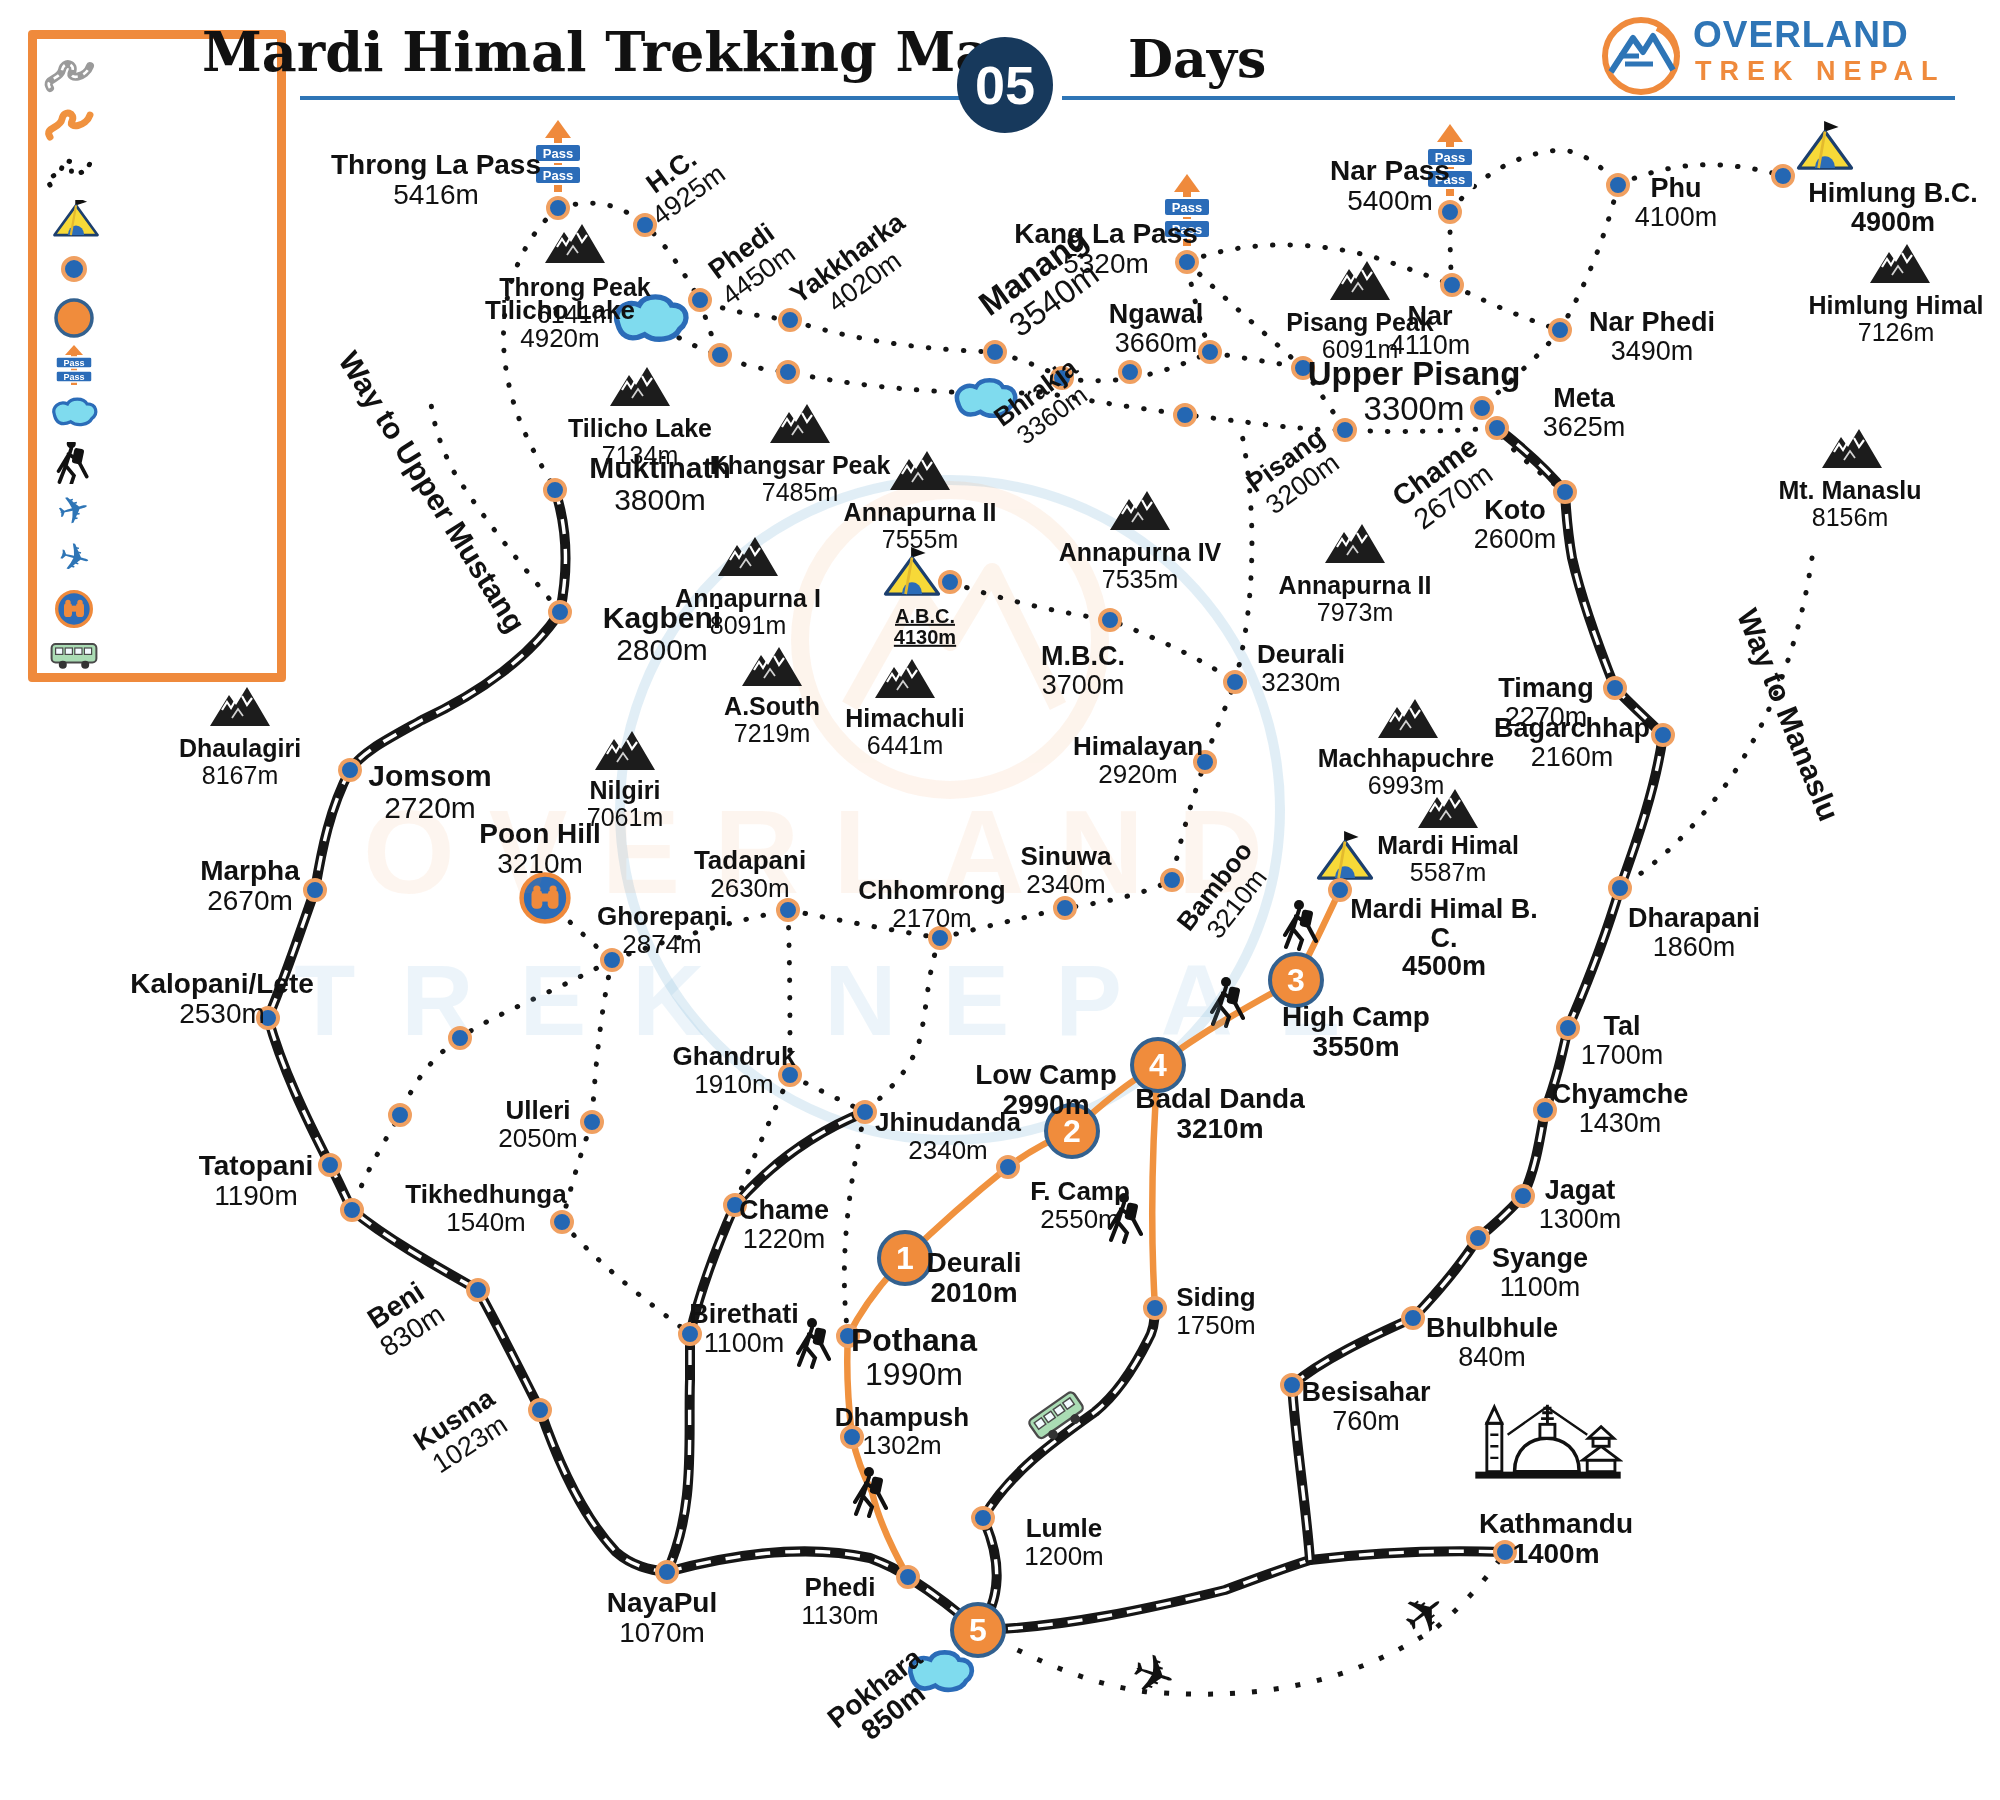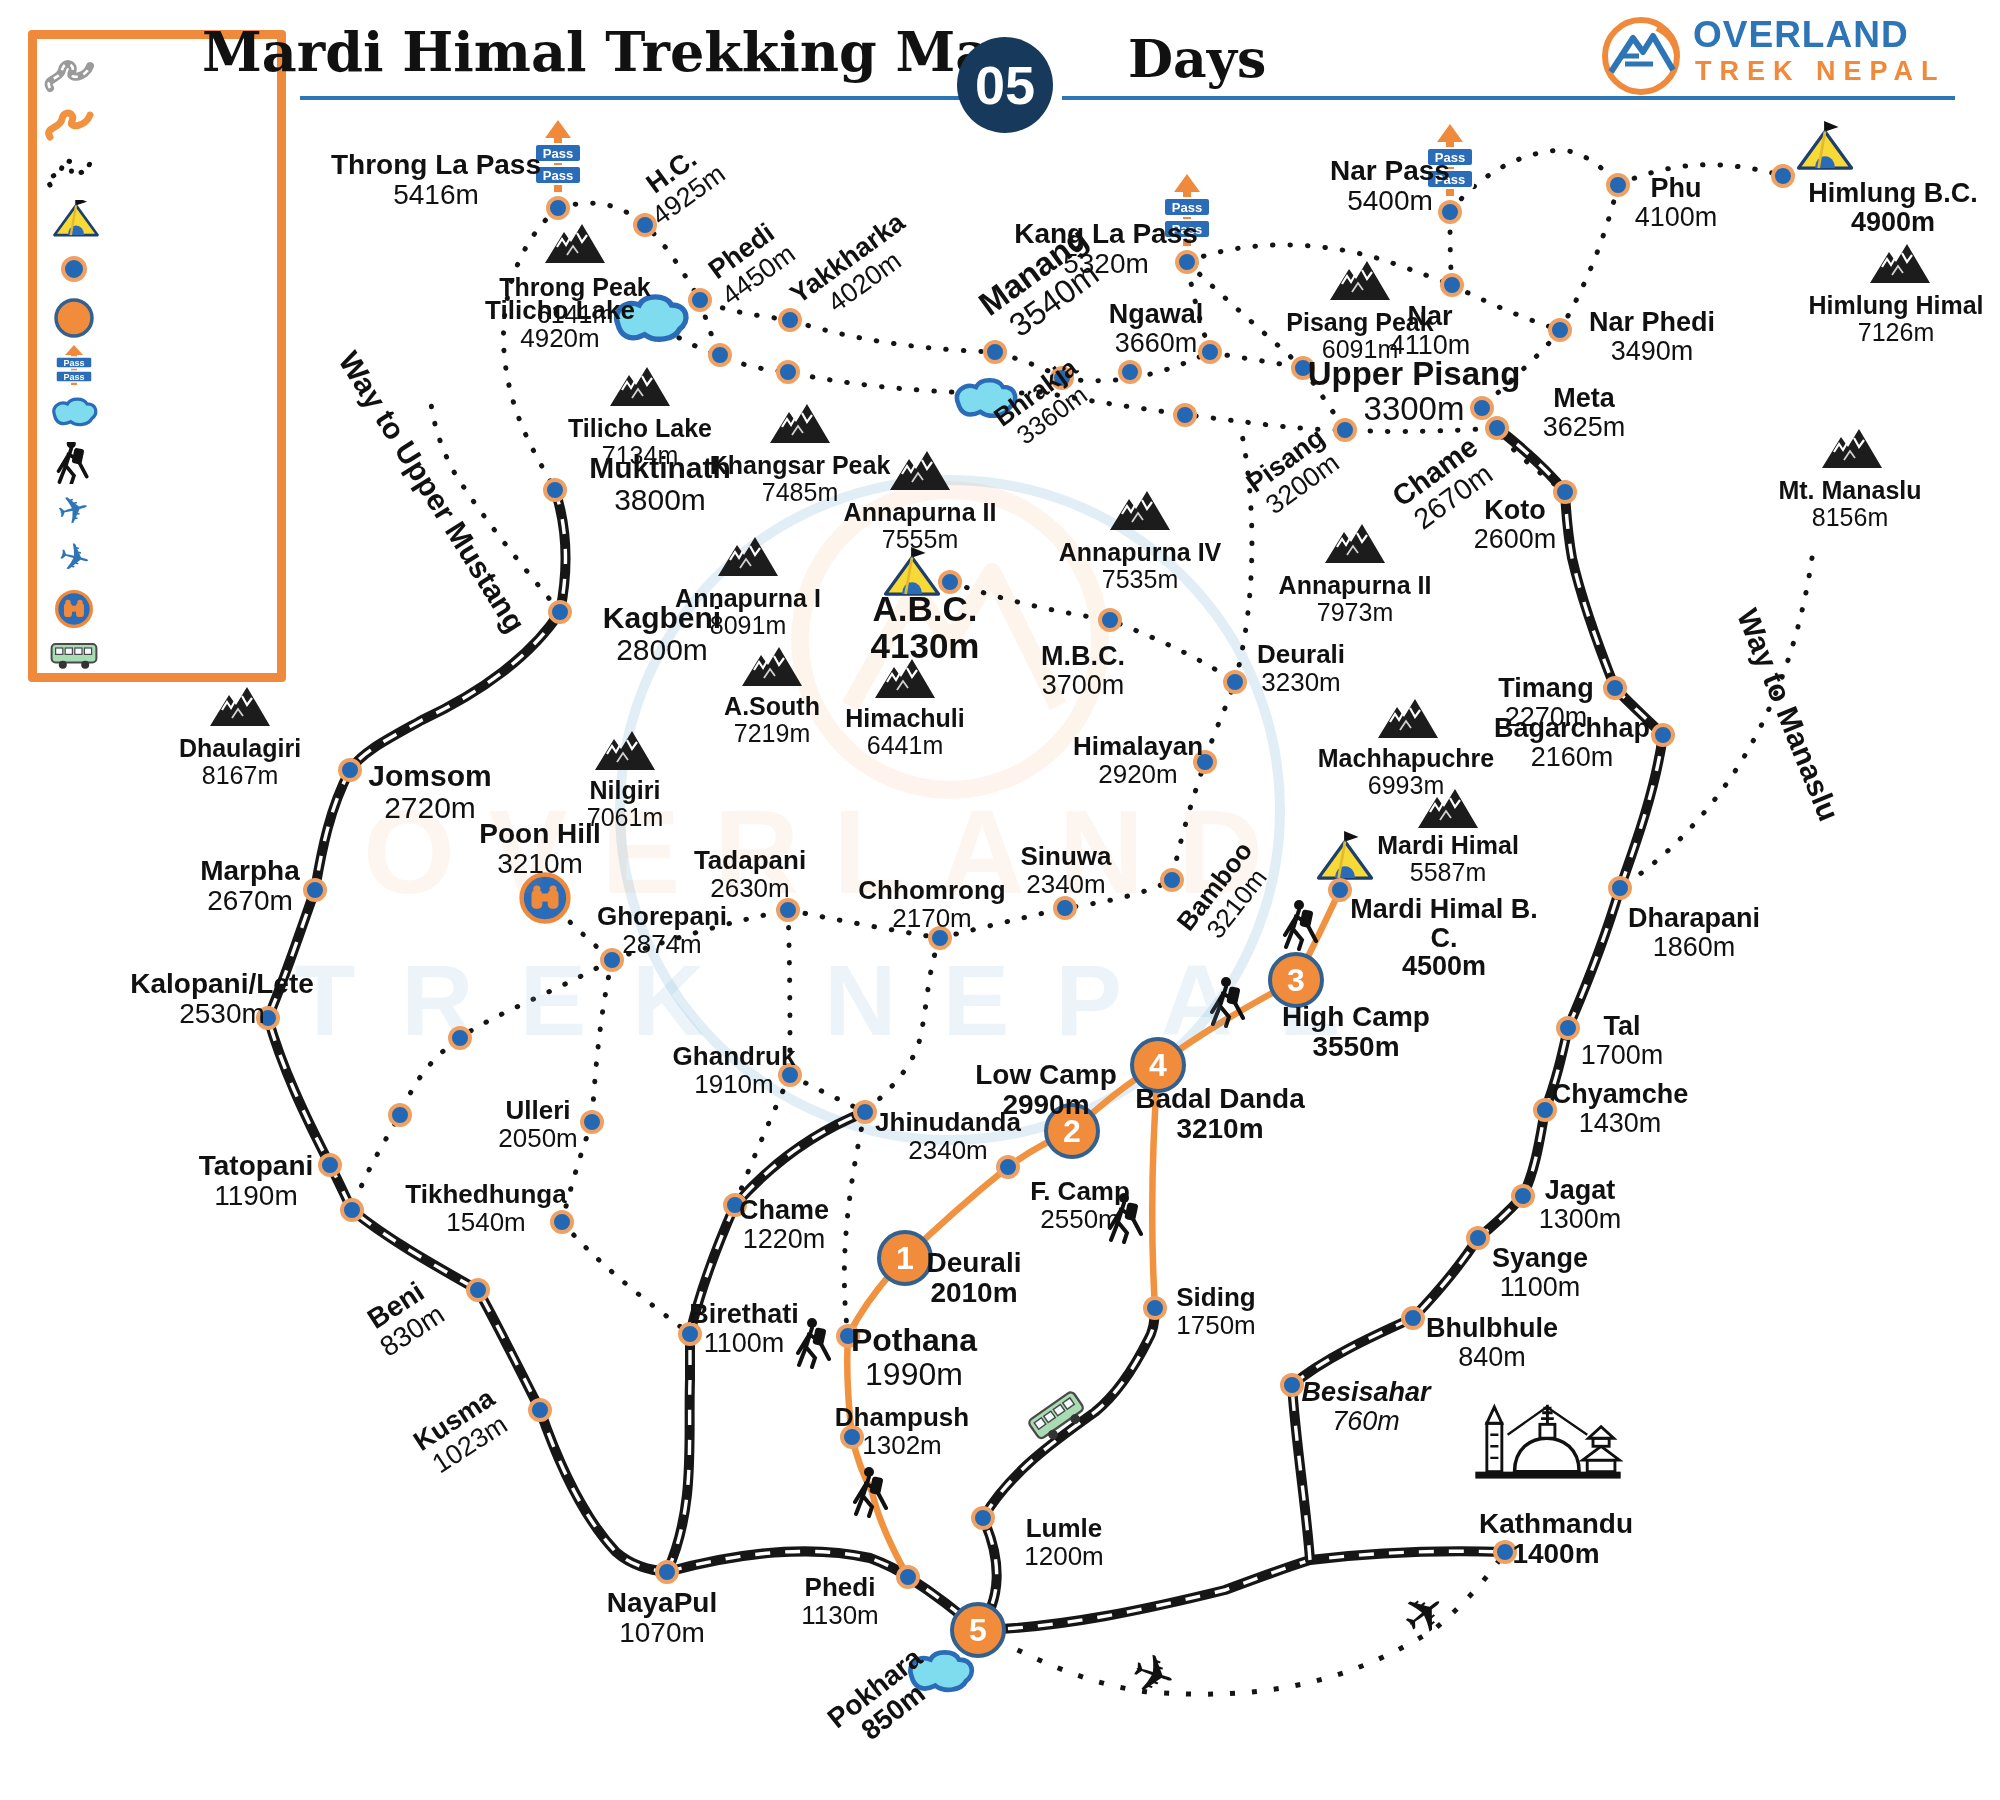--- a/index.html
+++ b/index.html
@@ -540,21 +540,21 @@
       <div class="lbl" style="left: 1540px; top: 1273px; font-size: 27px; transform: translate(-50%, -50%);">
         <span class="nm">Syange</span>
         <span class="ev">1100m</span>
       </div>
       <div class="node" style="left: 1413px; top: 1318px;"></div>
       <div class="lbl" style="left: 1492px; top: 1343px; font-size: 27px; transform: translate(-50%, -50%);">
         <span class="nm">Bhulbhule</span>
         <span class="ev">840m</span>
       </div>
       <div class="node" style="left: 1292px; top: 1385px;"></div>
-      <div class="lbl" style="left: 1366px; top: 1407px; font-size: 27px; transform: translate(-50%, -50%); font-style: italic;">
+      <div class="lbl" style="left: 1366px; top: 1407px; font-size: 27px; transform: translate(-50%, -50%);">
         <span class="nm">Besisahar</span>
         <span class="ev">760m</span>
       </div>
       <div class="node" style="left: 1505px; top: 1552px;"></div>
       <div class="lbl bold" style="left: 1556px; top: 1539px; font-size: 28px; transform: translate(-50%, -50%);">
         <span class="nm">Kathmandu</span>
         <span class="ev">1400m</span>
       </div>
       <div class="node" style="left: 1452px; top: 285px;"></div>
       <div class="lbl" style="left: 1430px; top: 331px; font-size: 27px; transform: translate(-50%, -50%);">
@@ -714,21 +714,21 @@
       </div>
       <div class="lbl" style="left: 560px; top: 325px; font-size: 26px; transform: translate(-50%, -50%);">
         <span class="nm">Tilicho Lake</span>
         <span class="ev">4920m</span>
       </div>
       <div class="lbl" style="left: 1044px; top: 404px; font-size: 26px; transform: translate(-50%, -50%) rotate(-36deg);">
         <span class="nm">Bhrakja</span>
         <span class="ev">3360m</span>
       </div>
       <div class="node" style="left: 950px; top: 582px;"></div>
-      <div class="lbl bold" style="left: 925px; top: 627px; font-size: 35px; transform: translate(-50%, -50%);">
+      <div class="lbl bold" style="left: 925px; top: 627px; font-size: 20px; transform: translate(-50%, -50%); text-decoration: underline;">
         <span class="nm">A.B.C.</span>
         <span class="ev">4130m</span>
       </div>
       <div class="node" style="left: 1340px; top: 890px;"></div>
       <div class="lbl bold" style="left: 1444px; top: 938px; font-size: 27px; transform: translate(-50%, -50%);">
         <span class="nm">Mardi Himal B.</span>
         <span class="nm">C.</span>
         <span class="ev">4500m</span>
       </div>
       <div class="node" style="left: 1783px; top: 176px;"></div>

